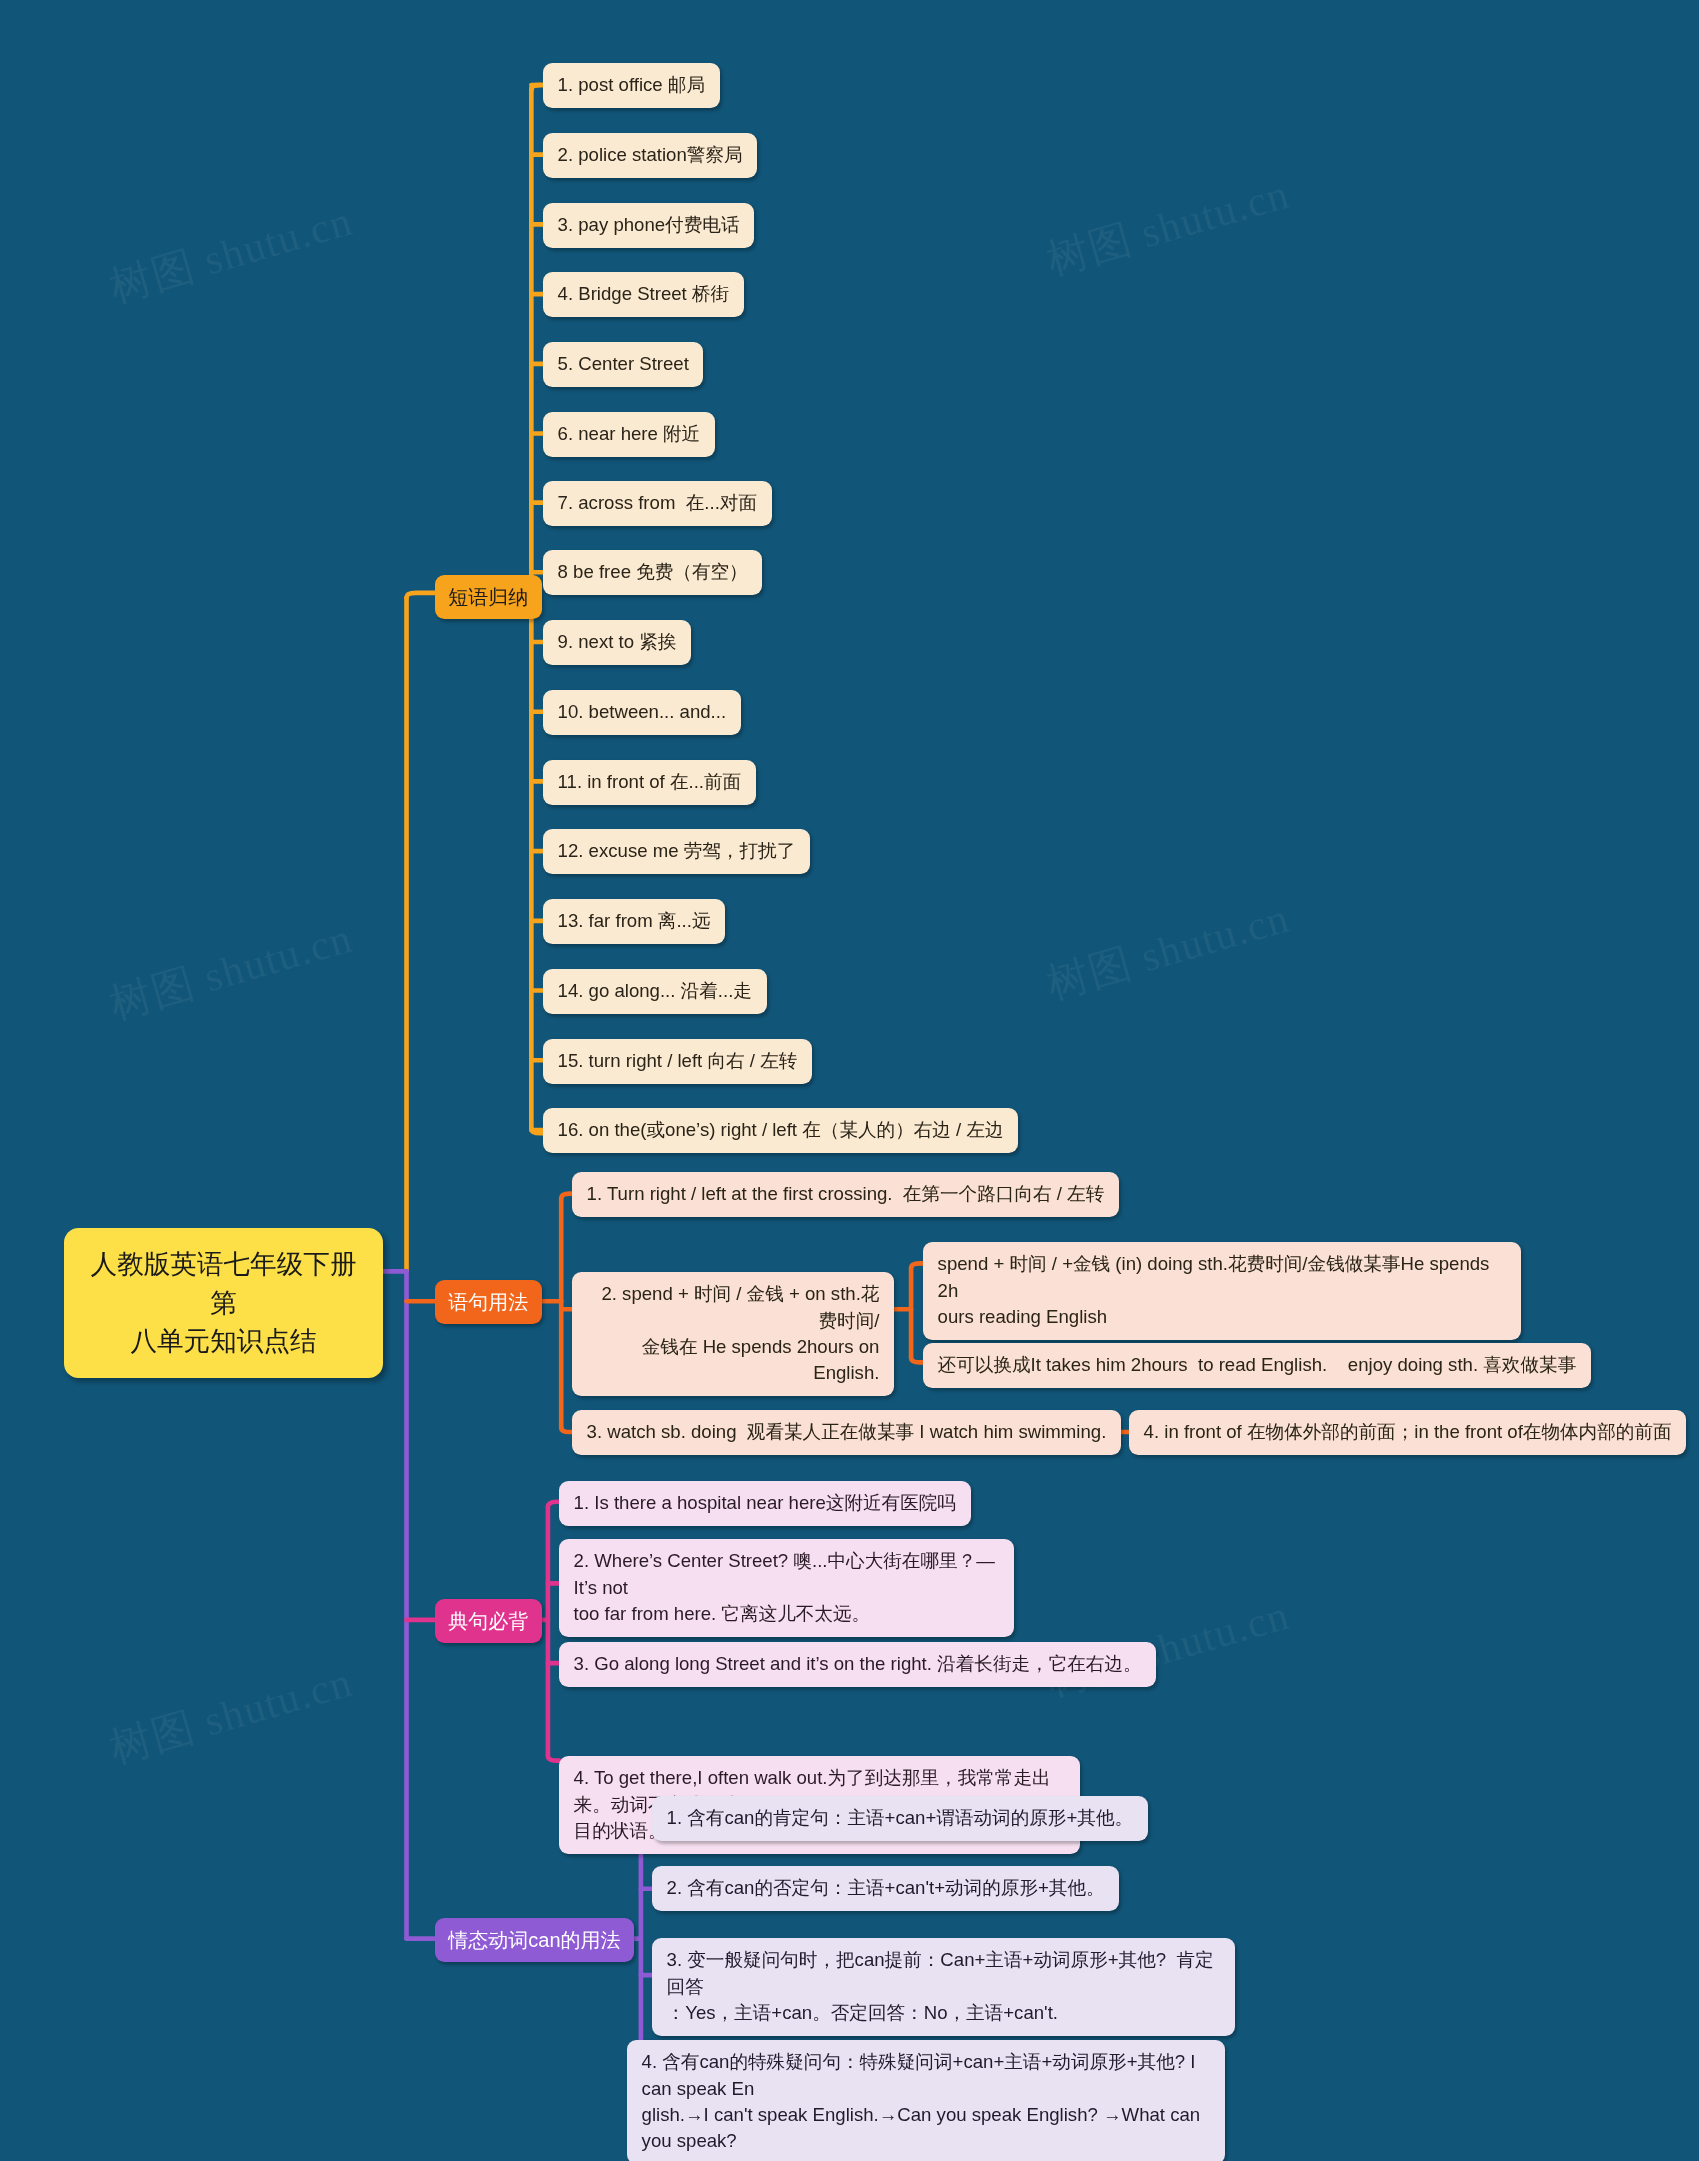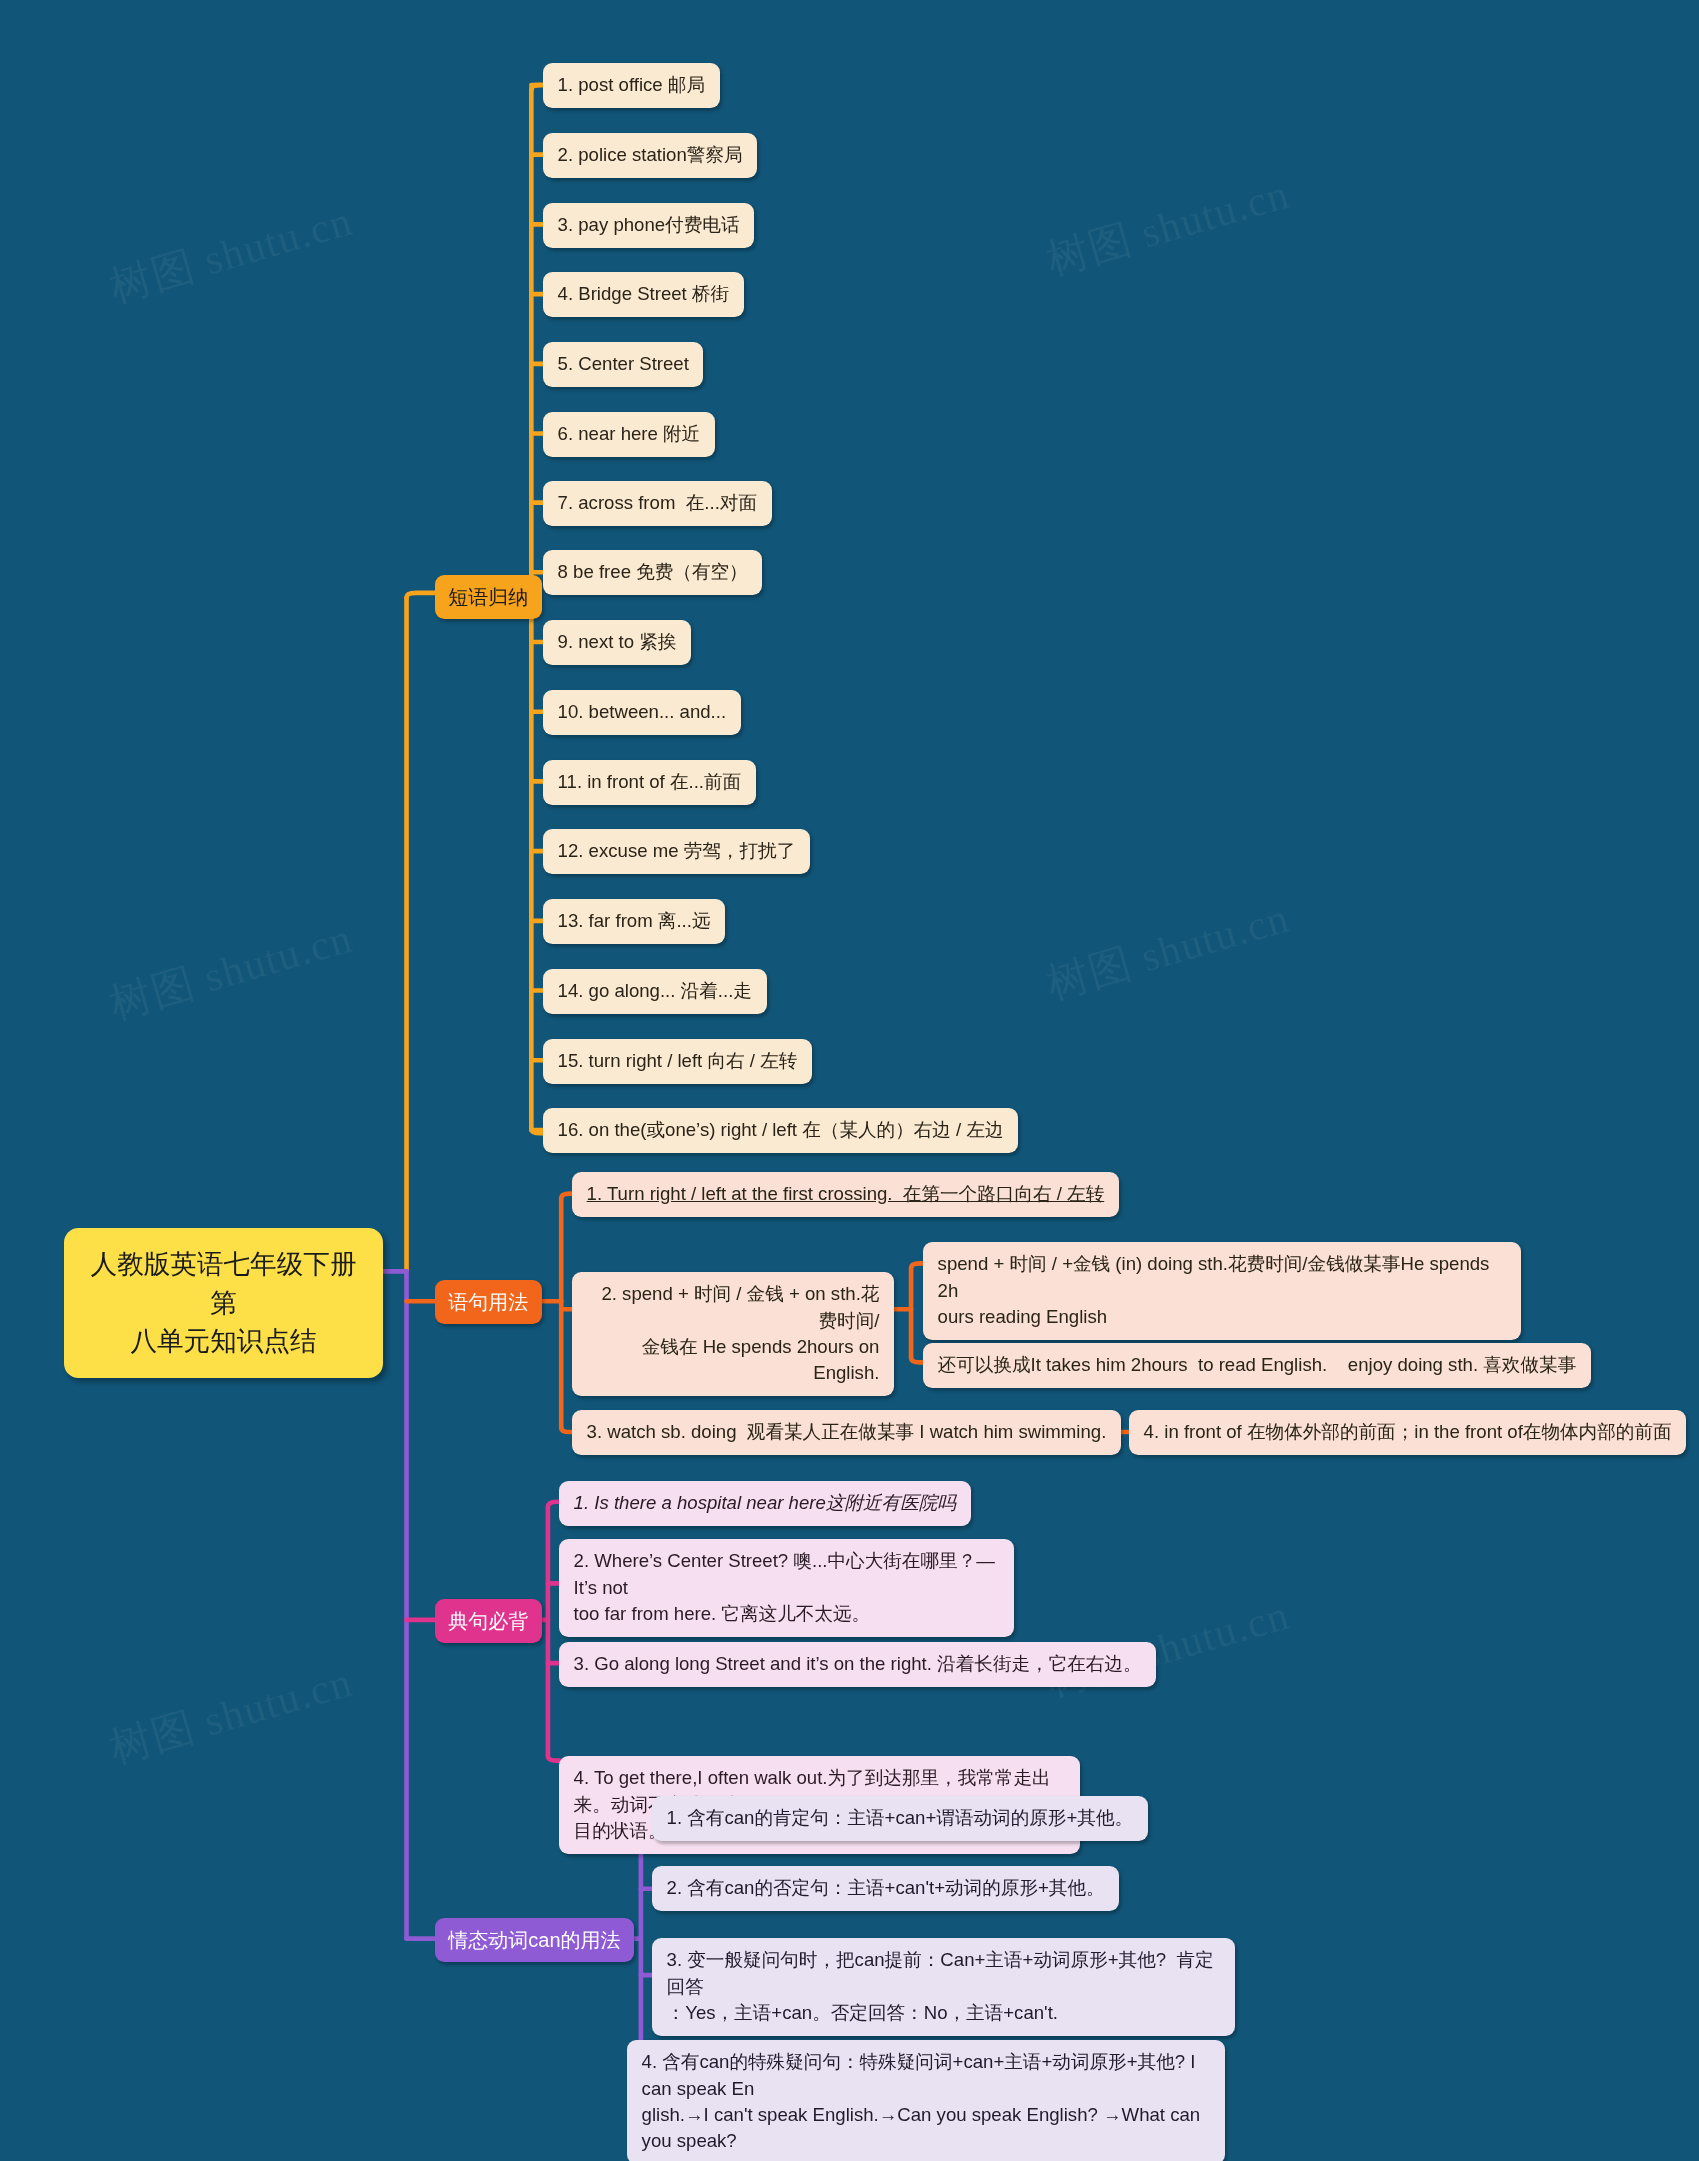--- a/index.html
+++ b/index.html
@@ -180,33 +180,33 @@
   <div class="node leaf l-phrase" style="left:543px; top:690px;">10. between... and...</div>
   <div class="node leaf l-phrase" style="left:543px; top:760px;">11. in front of 在...前面</div>
   <div class="node leaf l-phrase" style="left:543px; top:829px;">12. excuse me 劳驾，打扰了</div>
   <div class="node leaf l-phrase" style="left:543px; top:899px;">13. far from 离...远</div>
   <div class="node leaf l-phrase" style="left:543px; top:969px;">14. go along... 沿着...走</div>
   <div class="node leaf l-phrase" style="left:543px; top:1039px;">15. turn right / left 向右 / 左转</div>
   <div class="node leaf l-phrase" style="left:543px; top:1108px;">16. on the(或one’s) right / left 在（某人的）右边 / 左边</div>
 
   <div class="node topic t-usage" style="left:435px; top:1280px;">语句用法</div>
 
-  <div class="node leaf l-usage" style="left:572px; top:1172px;text-decoration:underline;">1. Turn right / left at the first crossing.  在第一个路口向右 / 左转</div>
+  <div class="node leaf l-usage" style="left:572px; top:1172px;">1. Turn right / left at the first crossing.  在第一个路口向右 / 左转</div>
   <div class="node leaf l-usage" style="left:572px; top:1272px; width:322px;text-align:right;">2. spend + 时间 / 金钱 + on sth.花费时间/
 金钱在 He spends 2hours on English.</div>
   <div class="node leaf l-usage" style="left:572px; top:1410px;">3. watch sb. doing  观看某人正在做某事 I watch him swimming.</div>
 
   <div class="node leaf l-usage" style="left:923px; top:1242px; width:598px;">spend + 时间 / +金钱 (in) doing sth.花费时间/金钱做某事He spends 2h
 ours reading English</div>
   <div class="node leaf l-usage" style="left:923px; top:1343px;">还可以换成It takes him 2hours  to read English.    enjoy doing sth. 喜欢做某事</div>
   <div class="node leaf l-usage" style="left:1129px; top:1410px;">4. in front of 在物体外部的前面；in the front of在物体内部的前面</div>
 
   <div class="node topic t-classic" style="left:435px; top:1599px;">典句必背</div>
 
-  <div class="node leaf l-classic" style="left:559px; top:1481px;font-style:italic;">1. Is there a hospital near here这附近有医院吗</div>
+  <div class="node leaf l-classic" style="left:559px; top:1481px;">1. Is there a hospital near here这附近有医院吗</div>
   <div class="node leaf l-classic" style="left:559px; top:1539px; width:455px;">2. Where’s Center Street? 噢...中心大街在哪里？—It’s not
 too far from here. 它离这儿不太远。</div>
   <div class="node leaf l-classic" style="left:559px; top:1642px;">3. Go along long Street and it’s on the right. 沿着长街走，它在右边。</div>
   <div class="node leaf l-classic" style="left:559px; top:1756px; width:521px;">4. To get there,I often walk out.为了到达那里，我常常走出来。动词不定式作为
 目的状语。</div>
 
   <div class="node topic t-modal" style="left:435px; top:1918px;">情态动词can的用法</div>
 
   <div class="node leaf l-modal" style="left:652px; top:1796px;">1. 含有can的肯定句：主语+can+谓语动词的原形+其他。</div>
   <div class="node leaf l-modal" style="left:652px; top:1866px;text-align:center;">2. 含有can的否定句：主语+can't+动词的原形+其他。</div>

